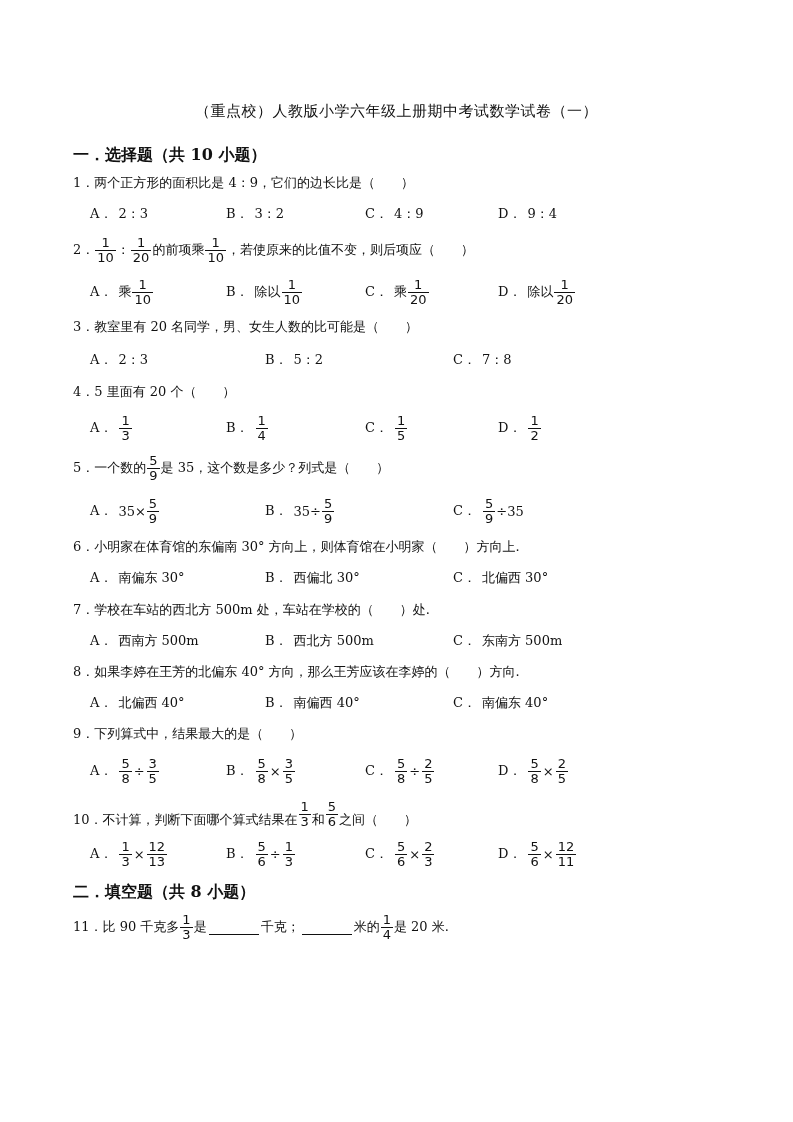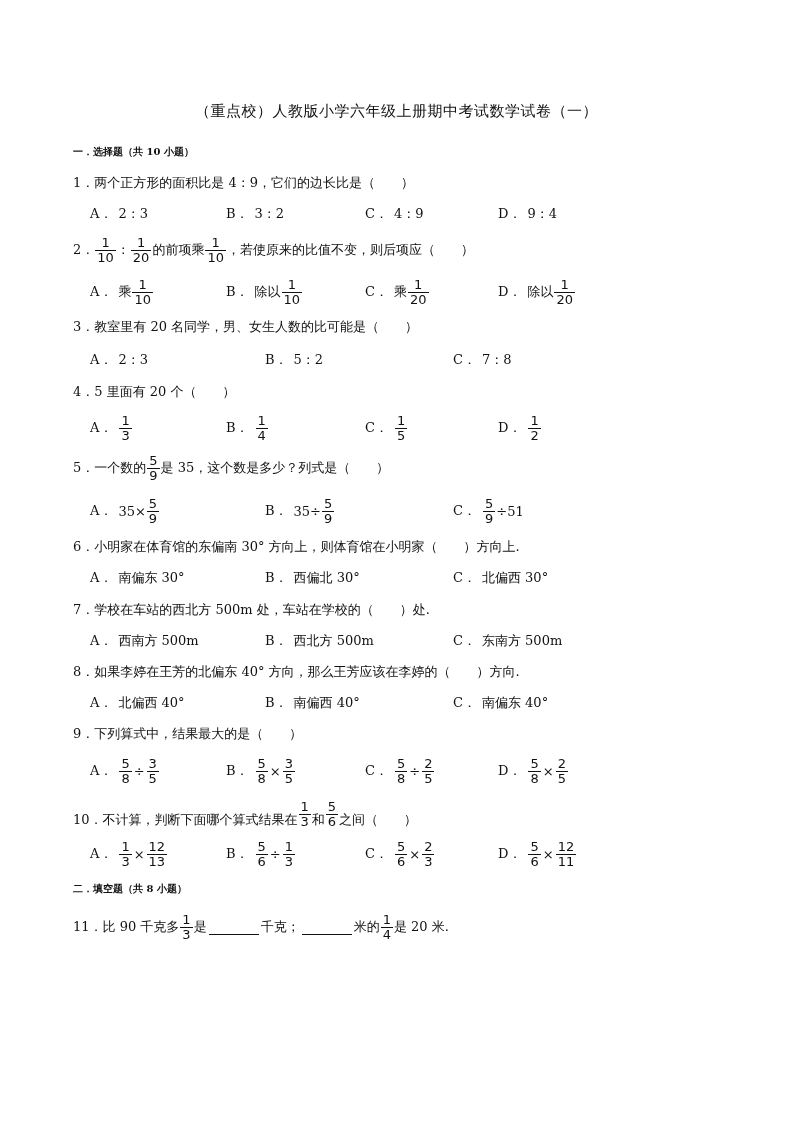--- a/index.html
+++ b/index.html
@@ -1,20 +1,20 @@
 <!DOCTYPE html>
 <html><head>
 <meta charset="utf-8">
 <style>
   html, body { margin: 0; padding: 0; background: #ffffff; }
   body { width: 793px; height: 1122px; position: relative; overflow: hidden;
          font-family: "DejaVu Serif", "Liberation Serif", serif; color: #111; }
   .title { position: absolute; top: 102px; left: 0; width: 793px; text-align: center;
            font-size: 15px; letter-spacing: 0.5px; }
-  .section { position: absolute; left: 73px; font-size: 10px; font-weight: bold; }
+  .section { position: absolute; left: 73px; font-size: 16px; font-weight: bold; }
   .q { position: absolute; left: 73px; font-size: 13px; white-space: nowrap; display: flex; align-items: center; height: 34px; }
   .opts { position: absolute; left: 90px; font-size: 13px; height: 34px; }
   .opt { position: absolute; top: 0; white-space: nowrap; display: flex; align-items: center; height: 34px; }
   .frac { display: inline-flex; flex-direction: column; align-items: center; vertical-align: middle;
           font-family: "DejaVu Sans", "Liberation Sans", sans-serif; font-size: 13px; line-height: 14px; margin: 0 1px; }
   .frac .num { padding: 0 2px; }
   .frac .den { border-top: 1px solid #111; padding: 0 2px; }
   .blank { display: inline-block; width: 50px; border-bottom: 1px solid #111; height: 14px; margin: 0 2px; }
   .op { margin: 0 1px; }
   .lbl { margin-right: 6px; }
@@ -181,21 +181,21 @@
         <span class="num">5</span>
         <span class="den">9</span>
       </span>
     </div>
   <div class="opt" style="left:363px">
       <span class="lbl">C．</span>
       <span class="frac">
         <span class="num">5</span>
         <span class="den">9</span>
       </span>
-      <span>÷51</span>
+      <span>÷35</span>
     </div>
 </div>
 
 <div class="q" style="top:530px;">
   <span>6．</span>
   <span>小明家在体育馆的东偏南 30° 方向上，则体育馆在小明家（　　）方向上.</span>
 </div>
 <div class="opts" style="top:561px;">
   <div class="opt" style="left:0">
       <span class="lbl">A．</span>

